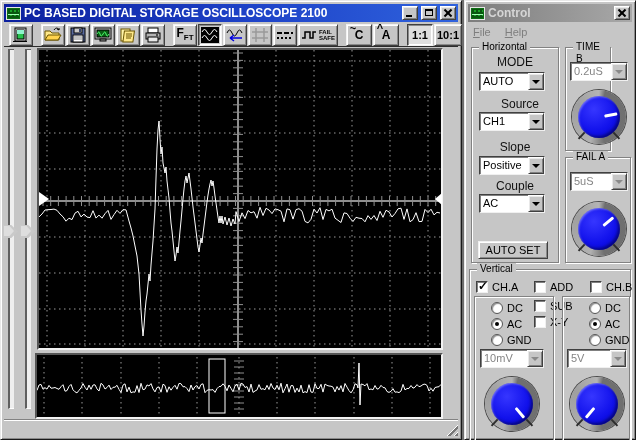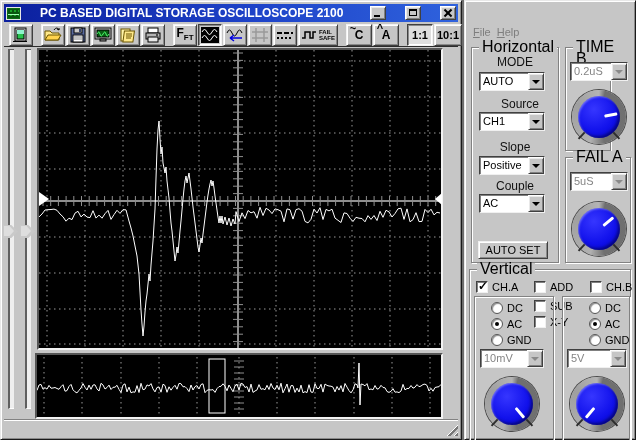--- a/index.html
+++ b/index.html
@@ -4,21 +4,21 @@
 <style>
   html,body{margin:0;padding:0;background:#6e6e6e;}
   *{box-sizing:border-box;}
   body{font-family:"Liberation Sans", sans-serif;-webkit-font-smoothing:none;}
   #screen{position:relative;width:636px;height:440px;background:#6e6e6e;overflow:hidden;}
 
   
   .win{position:absolute;background:#c6c6c6;border:1px solid;border-color:#e8e8e8 #1a1a1a #1a1a1a #e8e8e8;
        box-shadow:inset 1px 1px 0 #ffffff, inset -1px -1px 0 #8a8a8a;}
   .titlebar{position:absolute;left:3px;right:3px;top:3px;height:18px;display:flex;align-items:center;
-            padding:0 2px;gap:19px;}
+            padding:0 2px;gap:3px;}
   .titlebar.active{background:linear-gradient(90deg,#0b1f9e 0%,#1e43c8 55%,#2f62dd 100%);}
   .titlebar.inactive{background:linear-gradient(90deg,#7d7d7d 0%,#a8a8a8 100%);}
   .title-text{flex:1;color:#fff;font-size:12px;font-weight:bold;letter-spacing:0px;white-space:nowrap;
               overflow:hidden;line-height:18px;}
   .titlebar.inactive .title-text{color:#d5d5d5;}
   .tbtn{width:16px;height:14px;background:#c6c6c6;border:1px solid;border-color:#fff #404040 #404040 #fff;
         box-shadow:inset 1px 1px 0 #e8e8e8, inset -1px -1px 0 #808080;position:relative;flex:0 0 auto;}
   .glyph-min{position:absolute;left:3px;bottom:2px;width:6px;height:2px;background:#000;}
   .glyph-max{position:absolute;left:3px;top:2px;width:8px;height:7px;border:1px solid #000;border-top-width:2px;}
   .glyph-x{position:absolute;left:2px;top:1px;width:10px;height:10px;}
@@ -58,26 +58,26 @@
       clip-path:polygon(0 0,55% 0,100% 50%,55% 100%,0 100%);}
   .trig-arrow{position:absolute;width:10px;height:14px;background:#fff;clip-path:polygon(0 0,100% 50%,0 100%);}
   .trig-arrow.rightside{clip-path:polygon(100% 0,0 50%,100% 100%);}
   .statusbar{position:absolute;left:3px;right:3px;bottom:3px;height:17px;background:#c6c6c6;
              border-top:1px solid #828282;box-shadow:inset 0 1px 0 #fff;}
   .grip{position:absolute;right:0;bottom:0;width:13px;height:13px;
         background:repeating-linear-gradient(135deg,#fdfdfd 0 1px,#787878 1px 3px,transparent 3px 5px);
         clip-path:polygon(100% 0,100% 100%,0 100%);}
 
   
-  .menubar{position:absolute;left:4px;right:4px;top:22px;height:17px;display:flex;gap:6px;
+  .menubar{position:absolute;left:4px;right:4px;top:22px;height:17px;display:flex;gap:14px;
            align-items:center;padding-left:4px;font-size:11px;color:#7e7e7e;}
   .menu-item{color:#7e7e7e;}
   .menu-item .key{text-decoration:underline;}
   .groupbox{position:absolute;border:1px solid #828282;box-shadow:inset 1px 1px 0 #fff,1px 1px 0 #fff;}
-  .group-caption{position:absolute;top:-7px;left:7px;background:#c6c6c6;padding:0 3px;font-size:16px;color:#000;line-height:12px;}
+  .group-caption{position:absolute;top:-7px;left:7px;background:#c6c6c6;padding:0 3px;font-size:10px;color:#000;line-height:12px;}
   .ctl-label{position:absolute;width:100%;text-align:center;font-size:12px;color:#111;}
   .combo{position:absolute;height:19px;background:#fff;border:1px solid;border-color:#404040 #f0f0f0 #f0f0f0 #404040;
          box-shadow:inset 1px 1px 0 #808080;display:flex;}
   .combo-text{flex:1;font-size:11px;color:#000;line-height:17px;padding-left:3px;overflow:hidden;white-space:nowrap;}
   .combo-btn{width:16px;height:100%;background:#c6c6c6;border:1px solid;border-color:#fff #404040 #404040 #fff;
              box-shadow:inset 1px 1px 0 #e8e8e8, inset -1px -1px 0 #808080;position:relative;}
   .combo-btn::after{content:"";position:absolute;left:3px;top:6px;border:4px solid transparent;border-top:4px solid #000;}
   .combo.disabled .combo-text{color:#858585;}
   .combo.disabled .combo-btn::after{border-top-color:#8a8a8a;}
   .push-btn{position:absolute;background:#c6c6c6;border:1px solid;border-color:#f0f0f0 #404040 #404040 #f0f0f0;
@@ -387,20 +387,27 @@
         </svg>
     </div>
 
     <div class="statusbar">
       <span class="grip"></span>
     </div>
   </div>
 
   <div class="win" id="control-window" style="left:464px;top:0;width:172px;height:440px;">
 
+    <div class="titlebar inactive">
+      <span class="appicon"></span>
+      <span class="title-text">Control</span>
+      <span class="tbtn">
+          <span class="glyph-x"></span>
+        </span>
+    </div>
 
     <div class="menubar">
       <span class="menu-item"><span class="key">F</span><span>ile</span></span>
       <span class="menu-item"><span class="key">H</span><span>elp</span></span>
     </div>
 
     <div class="groupbox" style="left:6px;top:46px;width:88px;height:216px;">
       <span class="group-caption">Horizontal</span>
       <span class="ctl-label" style="top:7px;">MODE</span>
       <div class="combo" style="left:7px;top:24px;width:66px;">

